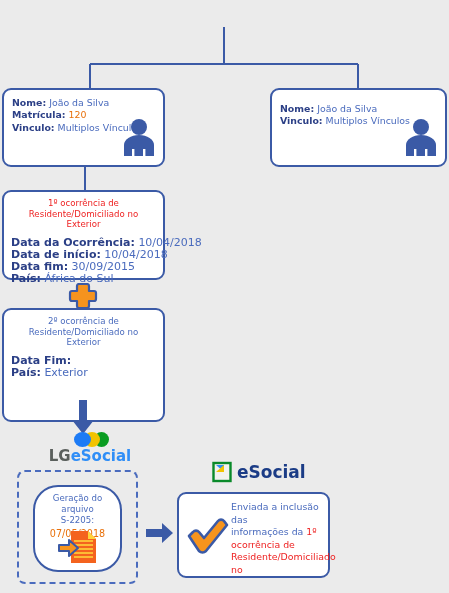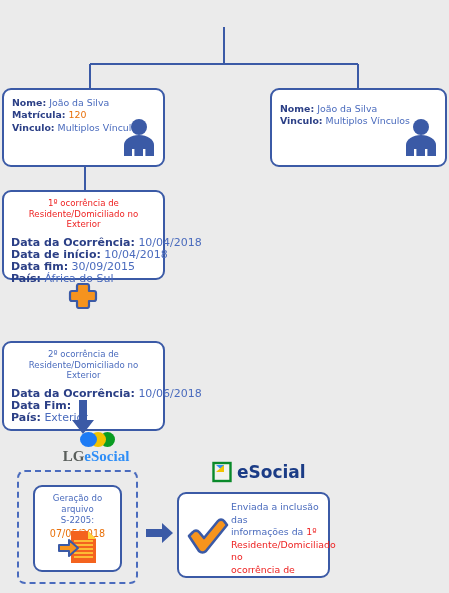--- a/index.html
+++ b/index.html
@@ -54,21 +54,21 @@
   .occ-line{font-size:11px;line-height:12.2px;color:#4a6bbd;white-space:nowrap;}
   .occ-line .k{font-weight:bold;color:#2b3f86;}
 
   
   #plus-badge{position:absolute;left:67px;top:283px;width:32px;height:26px;}
 
   
   #down-arrow{position:absolute;left:68px;top:400px;width:30px;height:36px;}
 
   
-  #lg-logo{position:absolute;left:42px;top:432px;width:120px;height:36px;font-family:Liberation Serif, serif;}
+  #lg-logo{position:absolute;left:36px;top:432px;width:120px;height:36px;}
   #lg-logo .marks{position:relative;height:15px;width:48px;margin:0 auto;}
   #lg-logo .m{position:absolute;border-radius:50%;}
   #lg-logo .m-blue{left:2px;top:0;width:17px;height:15px;background:#1d7bf5;}
   #lg-logo .m-yellow{left:12px;top:0;width:16px;height:15px;background:#f2c300;}
   #lg-logo .m-green{left:22px;top:0;width:15px;height:15px;background:#0a9c21;}
   #lg-logo .wordmark{
     text-align:center;font-size:15px;font-weight:bold;line-height:16px;margin-top:1px;
     margin-left:-12px;
   }
   #lg-logo .wm-lg{color:#5a5f5c;}
@@ -77,21 +77,21 @@
   
   #esocial-logo{position:absolute;left:212px;top:459px;width:120px;height:26px;
     display:flex;align-items:center;}
   #esocial-logo .wm{font-size:17px;font-weight:bold;color:#1b3c86;line-height:18px;margin-left:3px;}
 
   
   #dashed-box{
     position:absolute;left:17px;top:470px;width:121px;height:114px;
     border:2px dashed #4a6bbd;border-radius:8px;box-sizing:border-box;
   }
-  #gen-card{padding:6px 4px 0 4px;}
+  #gen-card{padding:6px 4px 0 4px;border-radius:25px;}
   #gen-card .t{text-align:center;font-size:8.6px;line-height:11px;color:#4a6bbd;}
   #gen-card .d{text-align:center;font-size:9.6px;line-height:13px;color:#e8700a;margin-top:1px;}
   #doc-icon-wrap{position:absolute;left:0;right:0;bottom:5px;display:flex;justify-content:center;}
 
   
   #mid-arrow{position:absolute;left:146px;top:522px;width:28px;height:22px;}
 
   
   #result-card{padding:0;}
   #result-inner{position:absolute;left:52px;top:7px;right:5px;}
@@ -181,28 +181,24 @@
       <span>África do Sul</span>
     </div>
   </div>
 
   <div id="plus-badge">
     <svg width="32" height="26" viewBox="0 0 32 26">
       <path d="M12 1 h8 a2 2 0 0 1 2 2 v5 h5 a2 2 0 0 1 2 2 v6 a2 2 0 0 1 -2 2 h-5 v5 a2 2 0 0 1 -2 2 h-8 a2 2 0 0 1 -2 -2 v-5 h-5 a2 2 0 0 1 -2 -2 v-6 a2 2 0 0 1 2 -2 h5 v-5 a2 2 0 0 1 2 -2 z" fill="#f5931e" stroke="#3b5aa6" stroke-width="2.2" stroke-linejoin="round"></path>
     </svg>
   </div>
 
-  <div class="card occ-card" style="left:2px;top:308px;width:163px;height:90px;margin-top:33px;">
+  <div class="card occ-card" style="left:2px;top:308px;width:163px;height:114px;">
     <div class="occ-head blue">
       <div>2º ocorrência de</div>
       <div>Residente/Domiciliado no Exterior</div>
-    </div>
-    <div class="occ-line">
-      <span class="k">Data da Ocorrência:</span>
-      <span>10/06/2018</span>
     </div>
     <div class="occ-line">
       <span class="k">Data Fim:</span>
       <span></span>
     </div>
     <div class="occ-line">
       <span class="k">País:</span>
       <span>Exterior</span>
     </div>
   </div>
@@ -263,18 +259,18 @@
 
   <div class="card" id="result-card" style="left:177px;top:492px;width:153px;height:86px;">
     <div id="check-wrap">
       <svg width="44" height="38" viewBox="0 0 44 38">
         <path d="M4 18 l4 -4 a4 4 0 0 1 6 0 l5 6 l14 -17 a4 4 0 0 1 6 0 l3 4 l-21 26 a5 5 0 0 1 -7 0 z" fill="#f7941d" stroke="#3b5aa6" stroke-width="2.6" stroke-linejoin="round"></path>
       </svg>
     </div>
     <div id="result-inner">
       <div class="ln t-blue">Enviada  a inclusão das</div>
       <div class="ln"><span class="t-blue">informações da </span><span class="t-red">1º</span></div>
+      <div class="ln t-red">ocorrência de</div>
       <div class="ln t-red">Residente/Domiciliado no</div>
-      <div class="ln t-red">ocorrência de</div>
     </div>
   </div>
 
 </div>
 
 </body></html>

